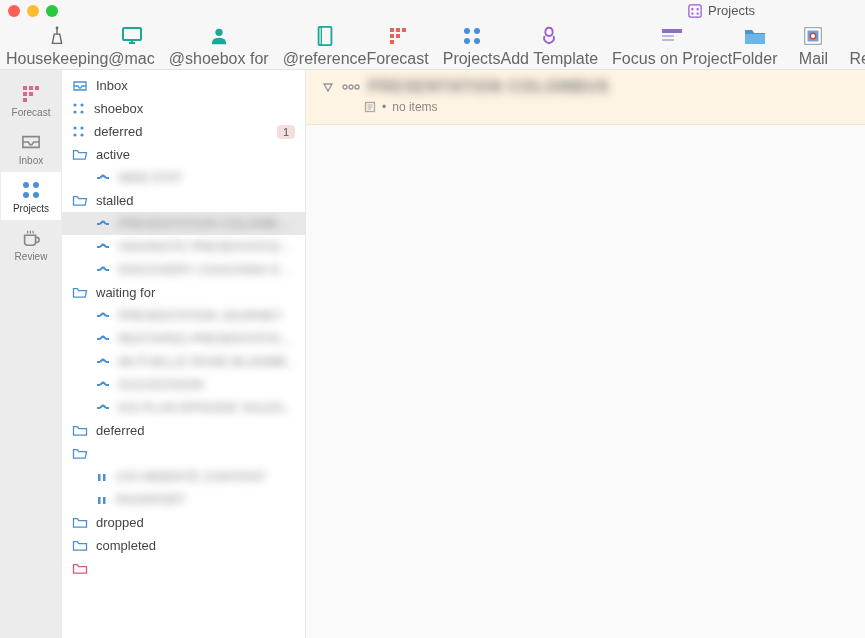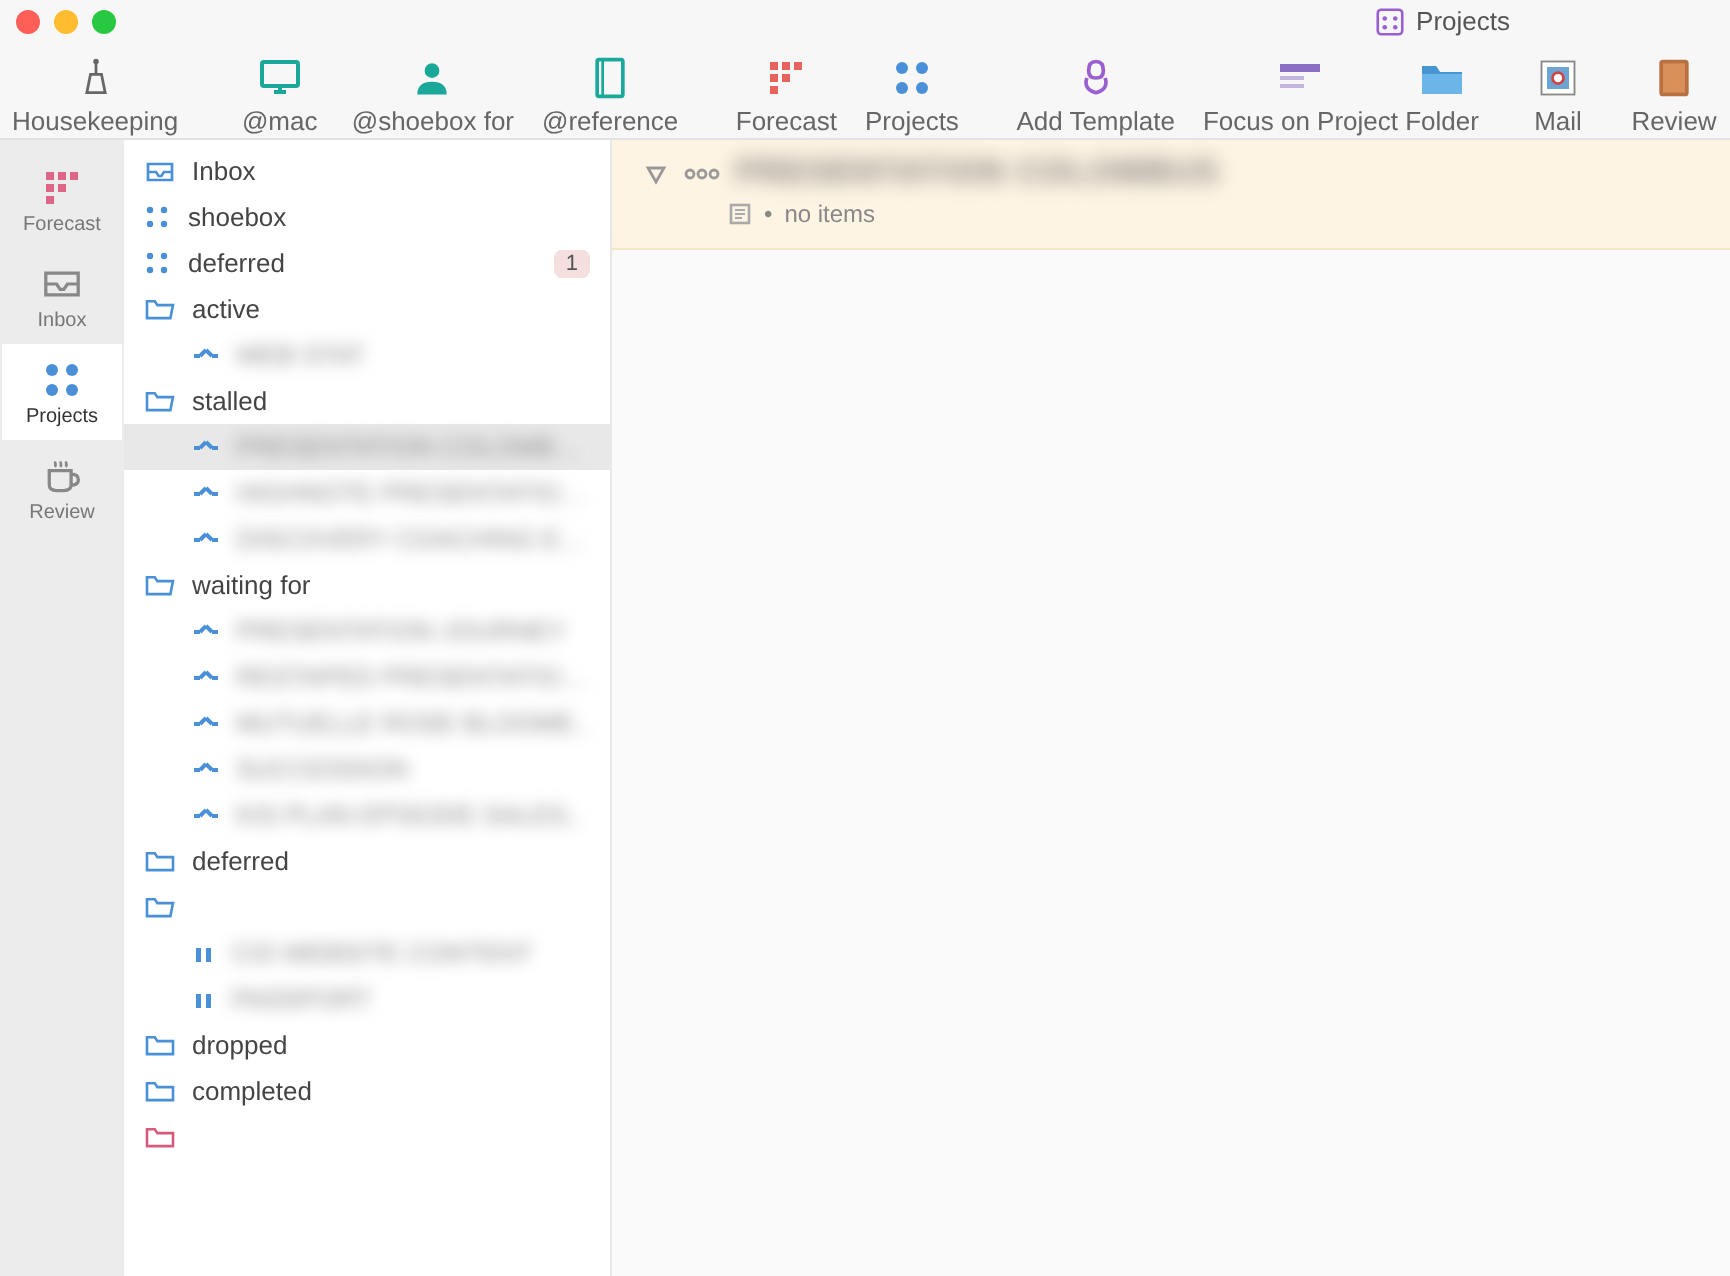--- a/index.html
+++ b/index.html
@@ -13,21 +13,21 @@
 .dot-yellow { background: #febc2e; }
 .dot-green { background: #28c840; }
 .title-project { position: absolute; right: 110px; top: 3px; display: flex; align-items: center; gap: 6px; font-size: 13px; color: #555; }
 .title-project svg { width: 14px; height: 14px; }
 
 
 .toolbar { height: 48px; display: flex; align-items: center; padding: 0 6px; border-bottom: 1px solid #e3e3e3; background: #f7f7f7; }
 .tb-group { display: flex; gap: 14px; }
 .tb-btn { display: flex; flex-direction: column; align-items: center; justify-content: flex-end; min-width: 44px; height: 44px; cursor: pointer; }
 .tb-btn .ic { height: 24px; display: flex; align-items: center; justify-content: center; }
-.tb-btn span.lbl { font-size: 13px; color: #666; margin-top: 2px; white-space: nowrap; }
+.tb-btn span.lbl { font-size: 16px; color: #666; margin-top: 2px; white-space: nowrap; }
 .tb-spacer { flex: 1; }
 .tb-gap { width: 40px; }
 
 
 .main { display: flex; height: calc(638px - 70px); }
 .railbar { width: 62px; background: #ececec; display: flex; flex-direction: column; align-items: center; padding-top: 6px; }
 .rail-btn { width: 60px; height: 48px; display: flex; flex-direction: column; align-items: center; justify-content: center; cursor: pointer; color: #777; }
 .rail-btn.active { background: #fff; color: #333; }
 .rail-btn .ic { height: 22px; display: flex; align-items: center; justify-content: center; }
 .rail-btn span.lbl { font-size: 10px; margin-top: 2px; }

